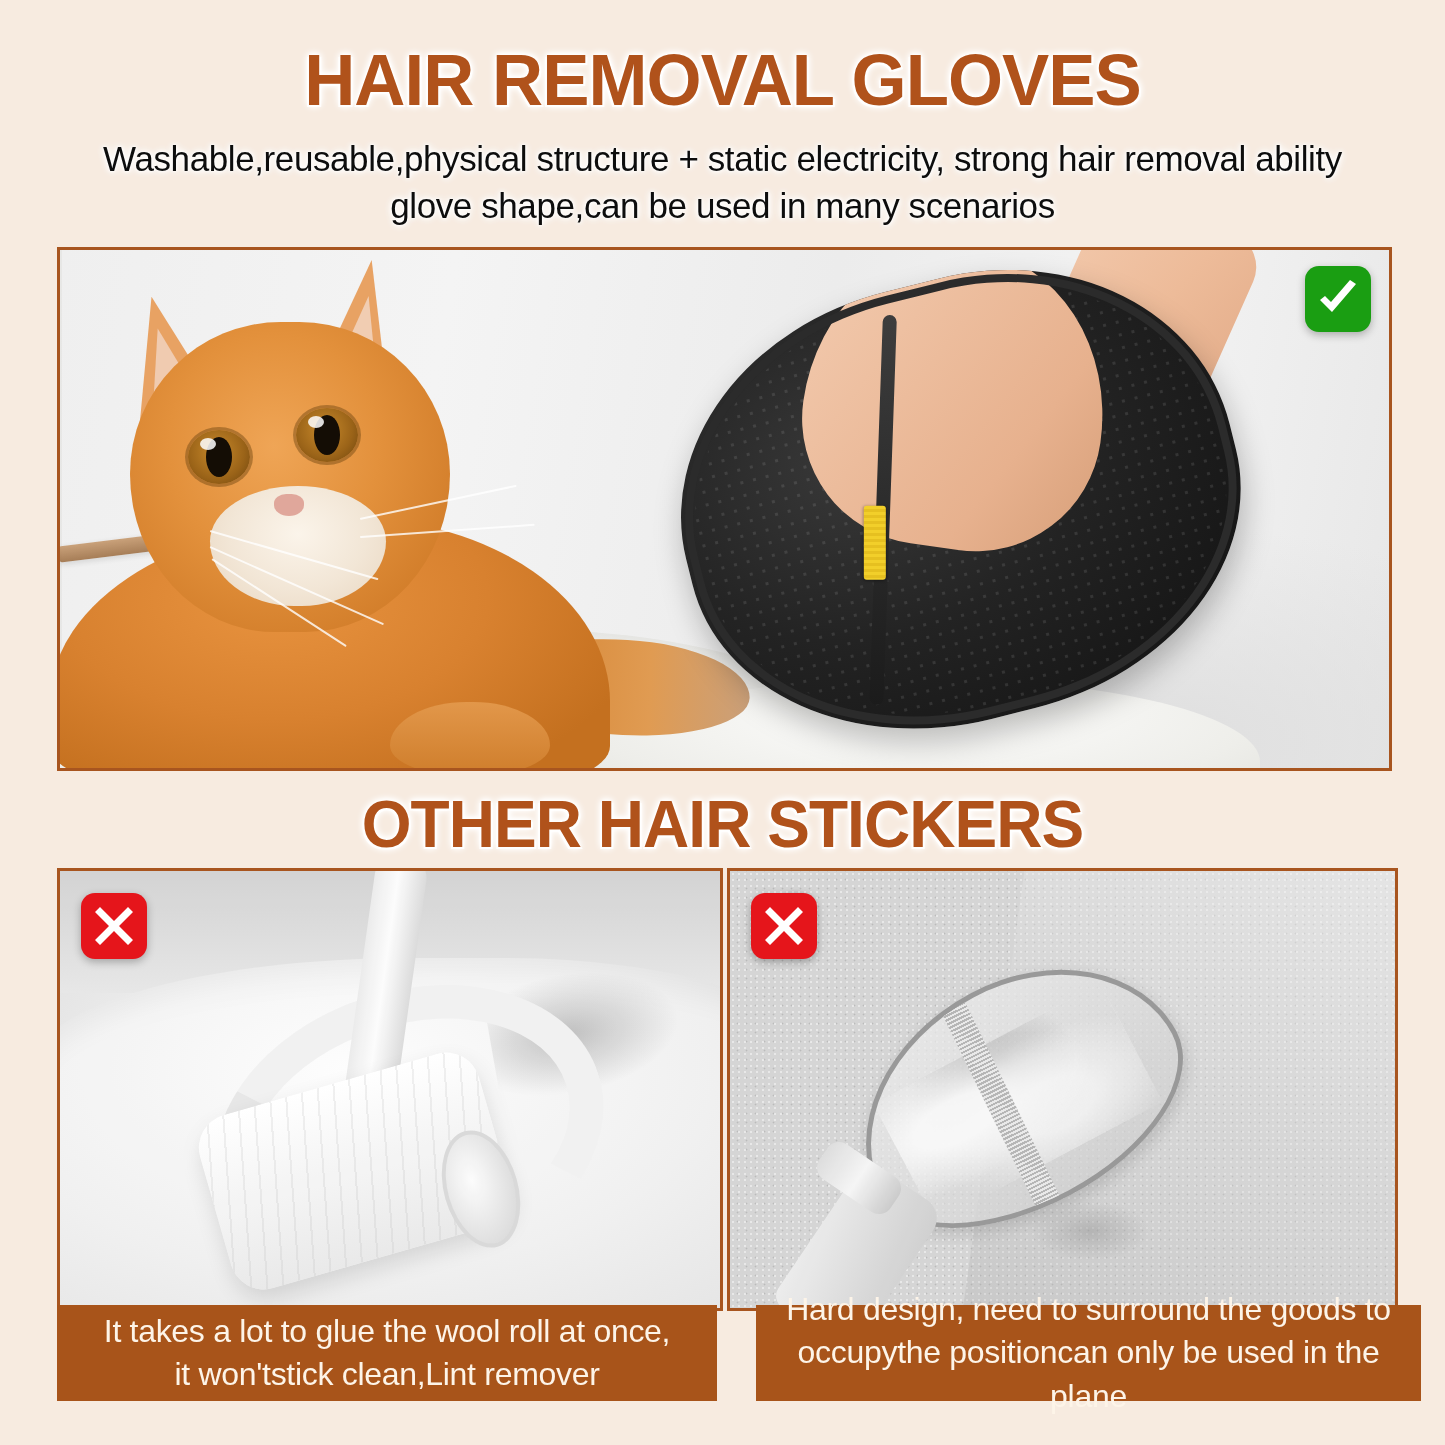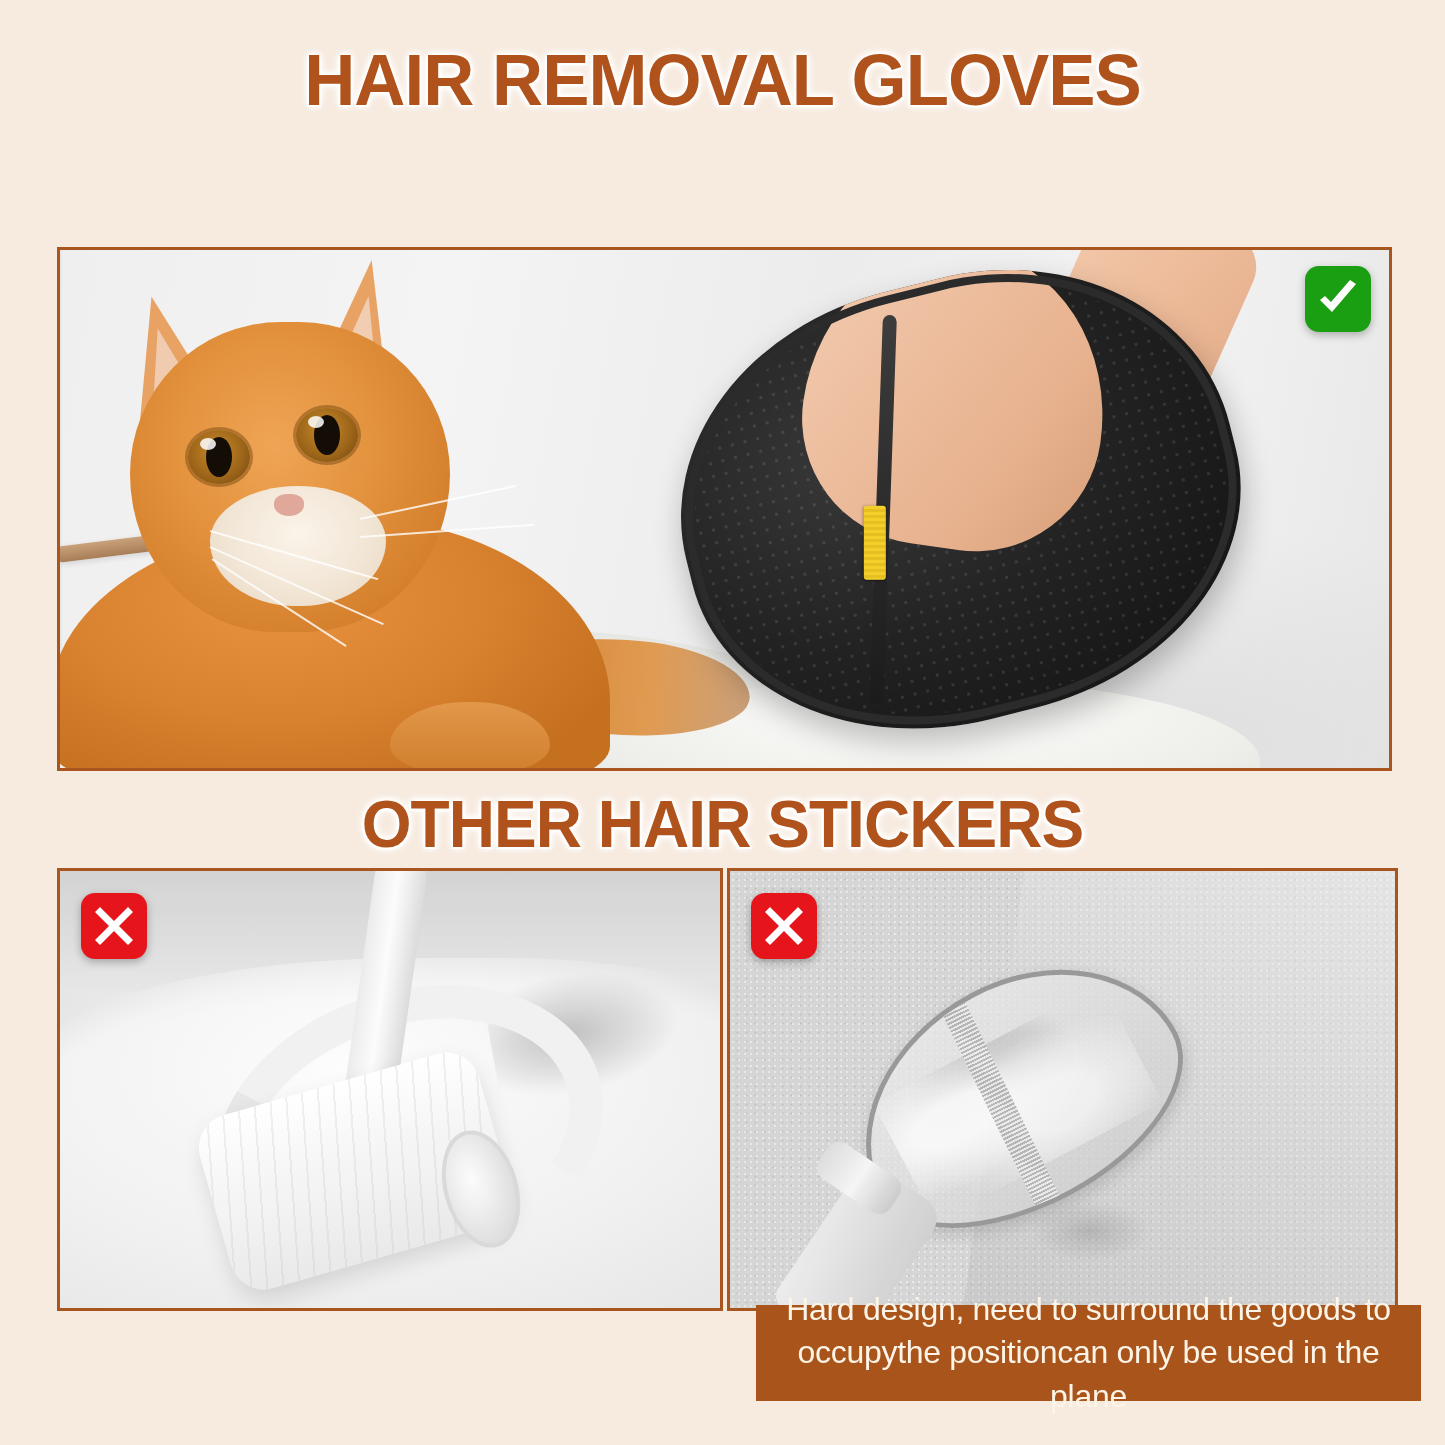--- a/index.html
+++ b/index.html
@@ -324,20 +324,21 @@
   #left-caption{left:57px;top:1305px;width:660px;height:96px;}
   #right-caption{left:727px;top:1305px;width:665px;height:96px;margin-left:29px;}
 </style>
 </head>
 <body>
 
 <div class="page">
 
   <div class="title" id="main-title">HAIR REMOVAL GLOVES</div>
 
+  <div class="subtitle" id="subtitle">Washable,reusable,physical structure + static electricity, strong hair removal ability glove shape,can be used in many scenarios</div>
 
   <div class="frame" id="hero-frame">
     <div class="photo" id="hero-photo">
       <div class="wall-tex"></div>
       <div class="wood-rail"></div>
       <div class="blanket"></div>
       <div class="blanket2"></div>
 
       <div class="cat">
         <div class="cat-tail"></div>
@@ -416,20 +417,26 @@
       <div class="fs-handle"></div>
       <div class="fs-collar"></div>
     </div>
     <div class="badge" id="x-badge-right">
       <svg viewBox="0 0 48 48" aria-hidden="true">
         <path d="M10 5 L24 19 L38 5 L43 10 L29 24 L43 38 L38 43 L24 29 L10 43 L5 38 L19 24 L5 10 Z" fill="#ffffff"></path>
       </svg>
     </div>
   </div>
 
+  <div class="caption" id="left-caption">
+    <span>
+      <span>It takes a lot to glue the wool roll at once,</span><br>
+      <span>it won'tstick clean,Lint remover</span>
+    </span>
+  </div>
 
   <div class="caption" id="right-caption">
     <span>
       <span>Hard design, need to surround the goods to</span><br>
       <span>occupythe positioncan only be used in the plane</span>
     </span>
   </div>
 
 </div>
 

